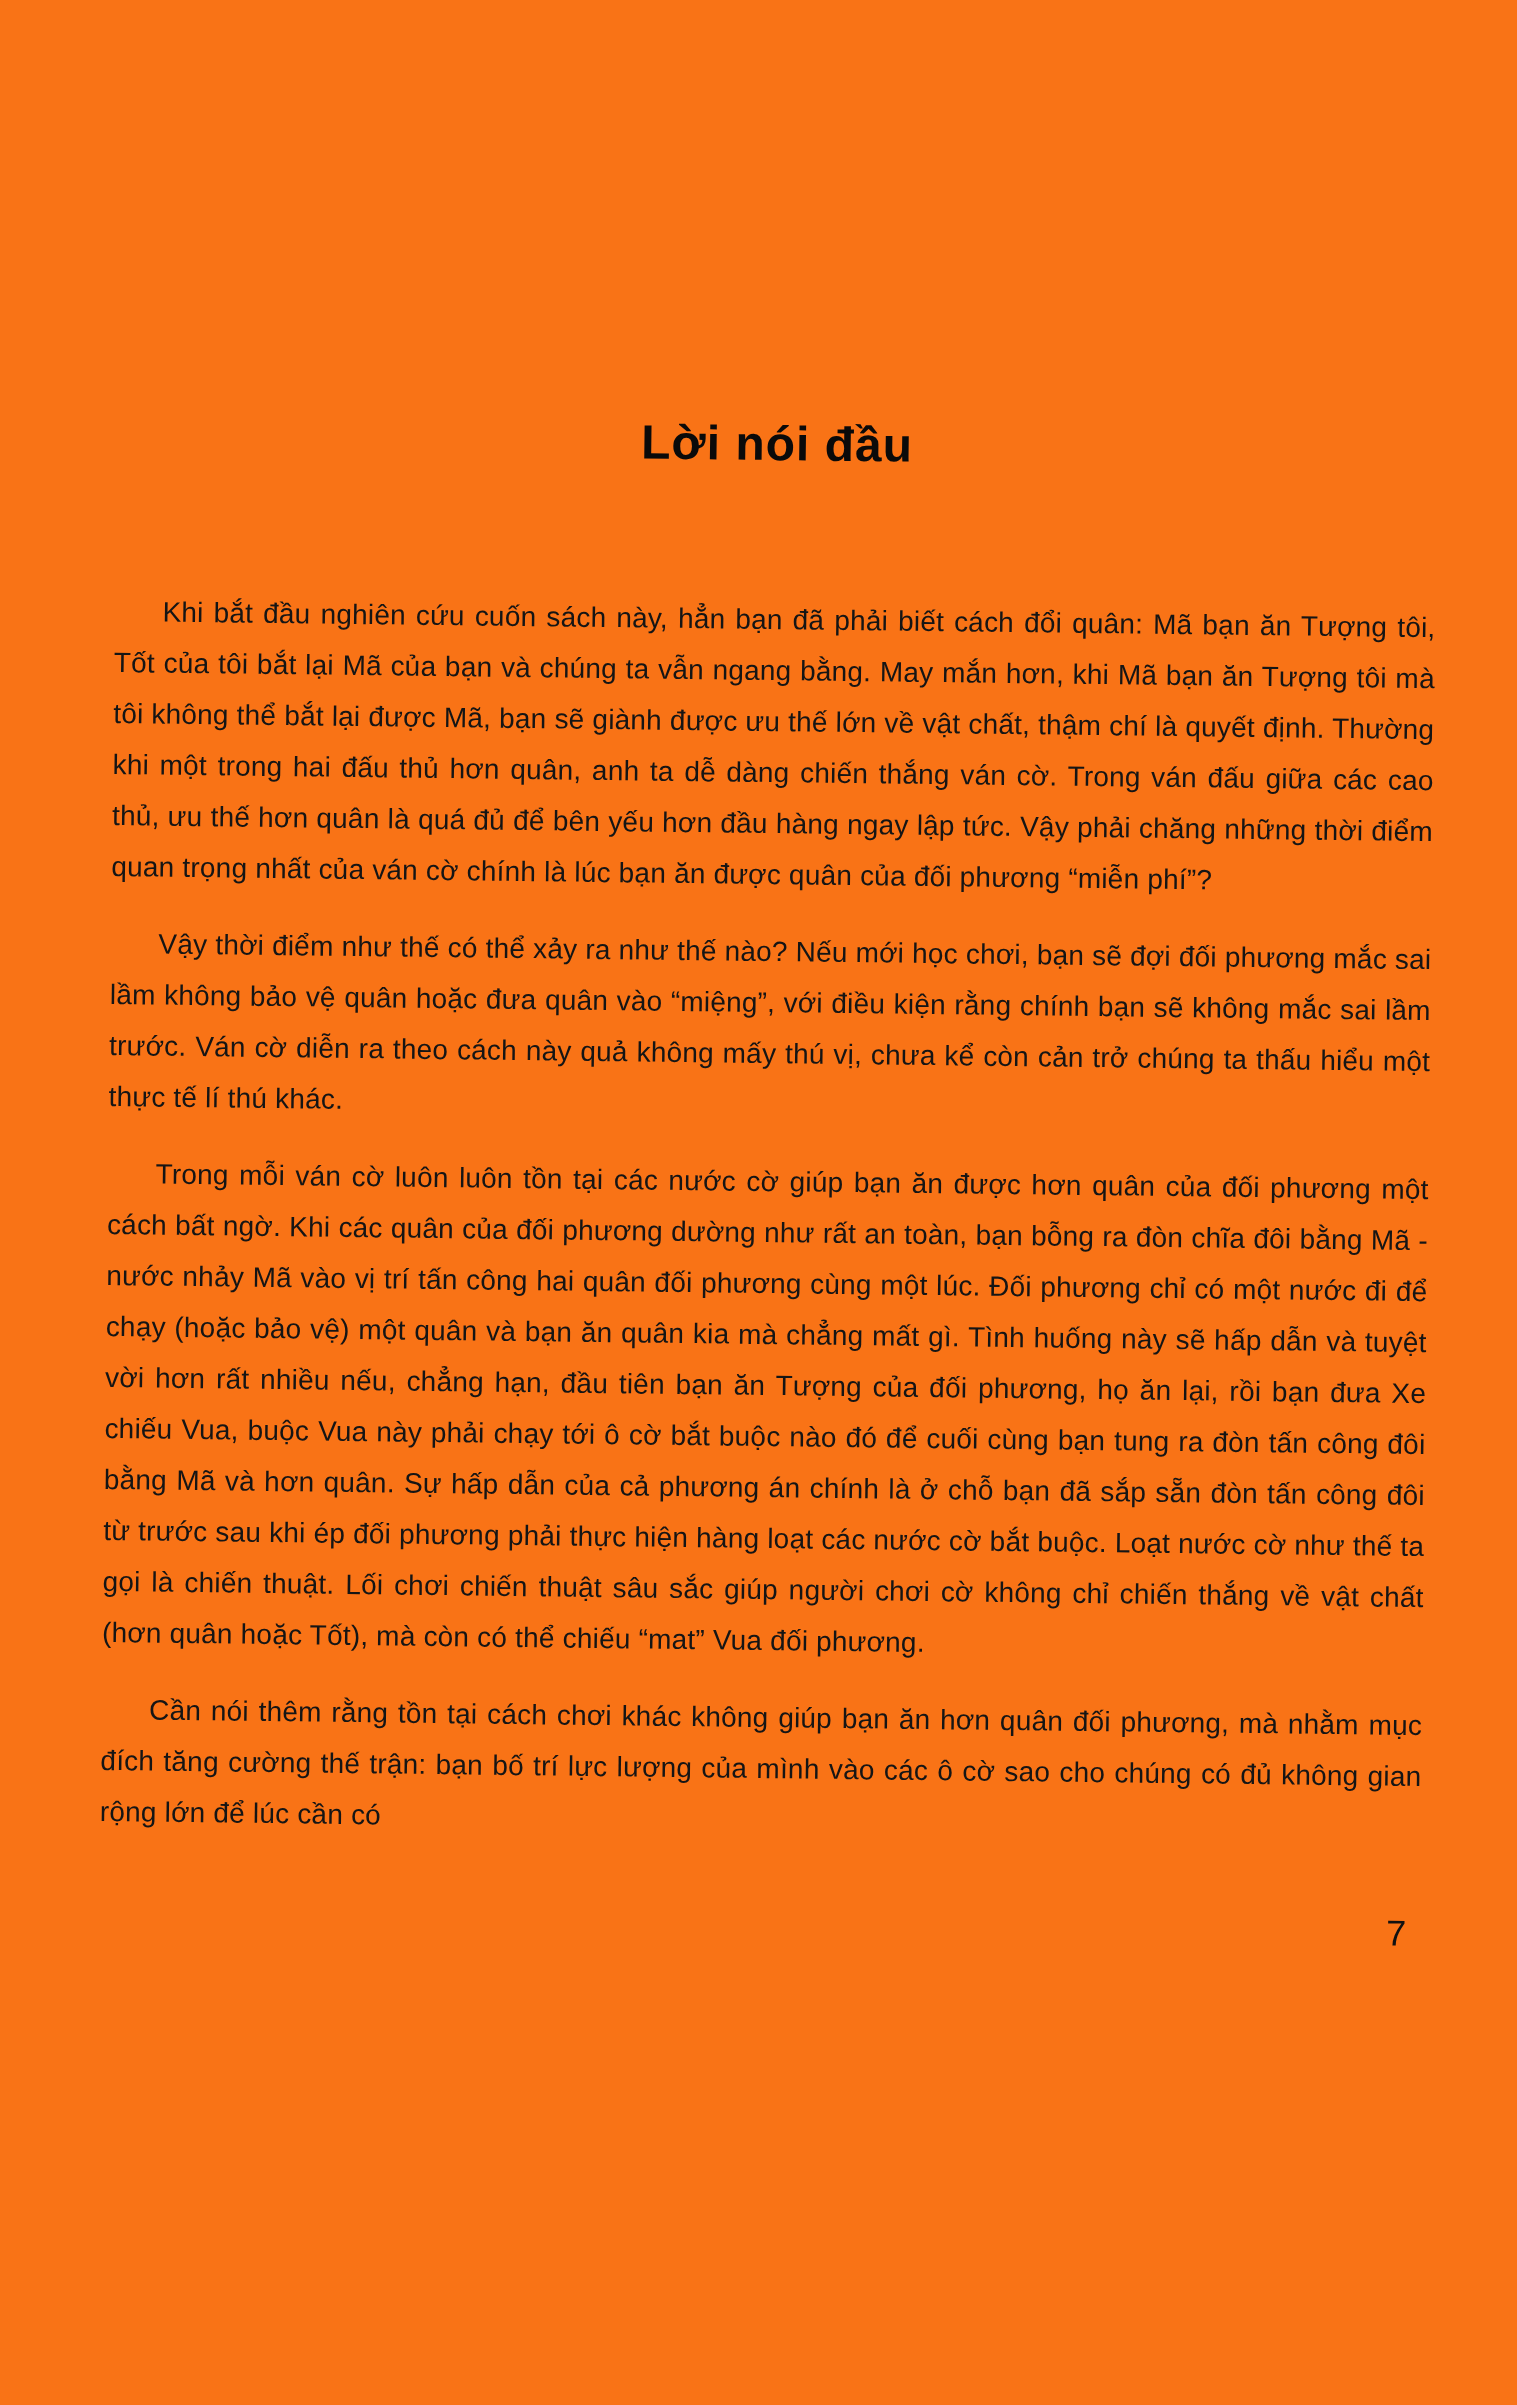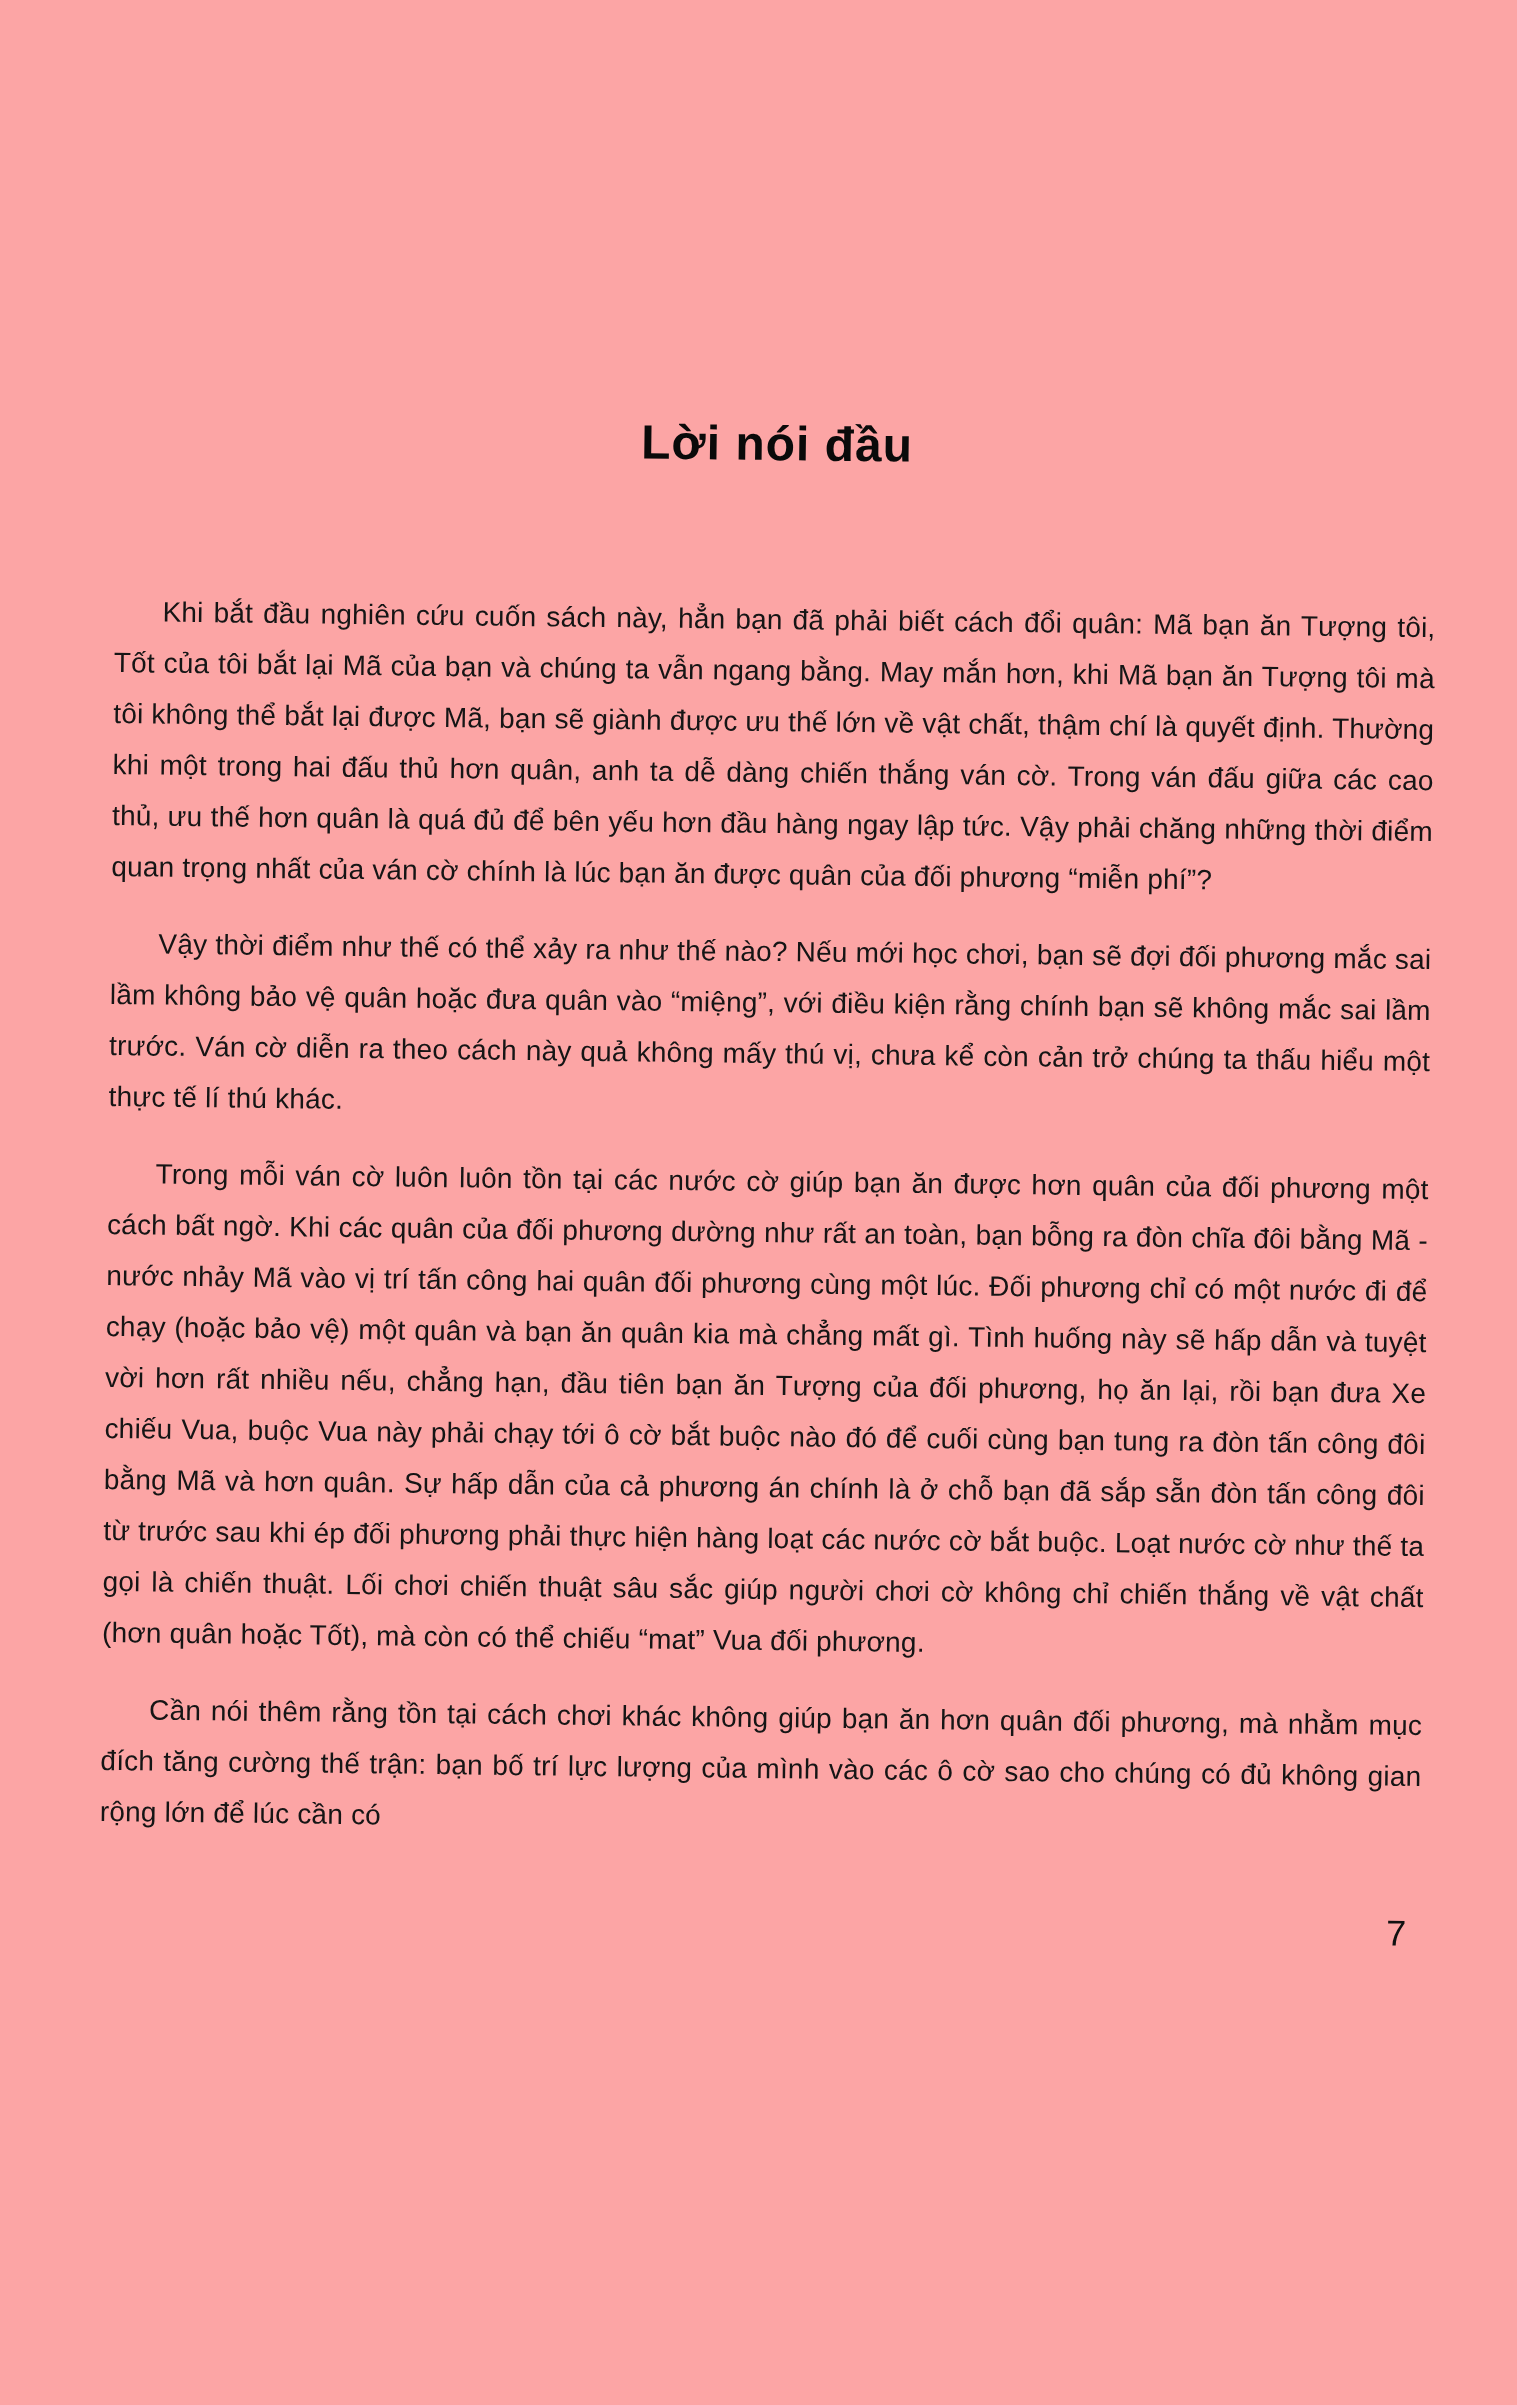--- a/index.html
+++ b/index.html
@@ -11,21 +11,21 @@
     height: 2406px;
     background: #ffffff;
     font-family: "Liberation Sans", sans-serif;
     color: #161616;
     position: relative;
     overflow: hidden;
   }
   .page {
     position: absolute;
     inset: 0;
-    background: #fca5a5;
+    background: #f97316;
   }
   .content {
     position: absolute;
     left: 117px;
     top: 408px;
     width: 1321px;
     transform: rotate(0.7deg);
     transform-origin: top left;
   }
   .title {

